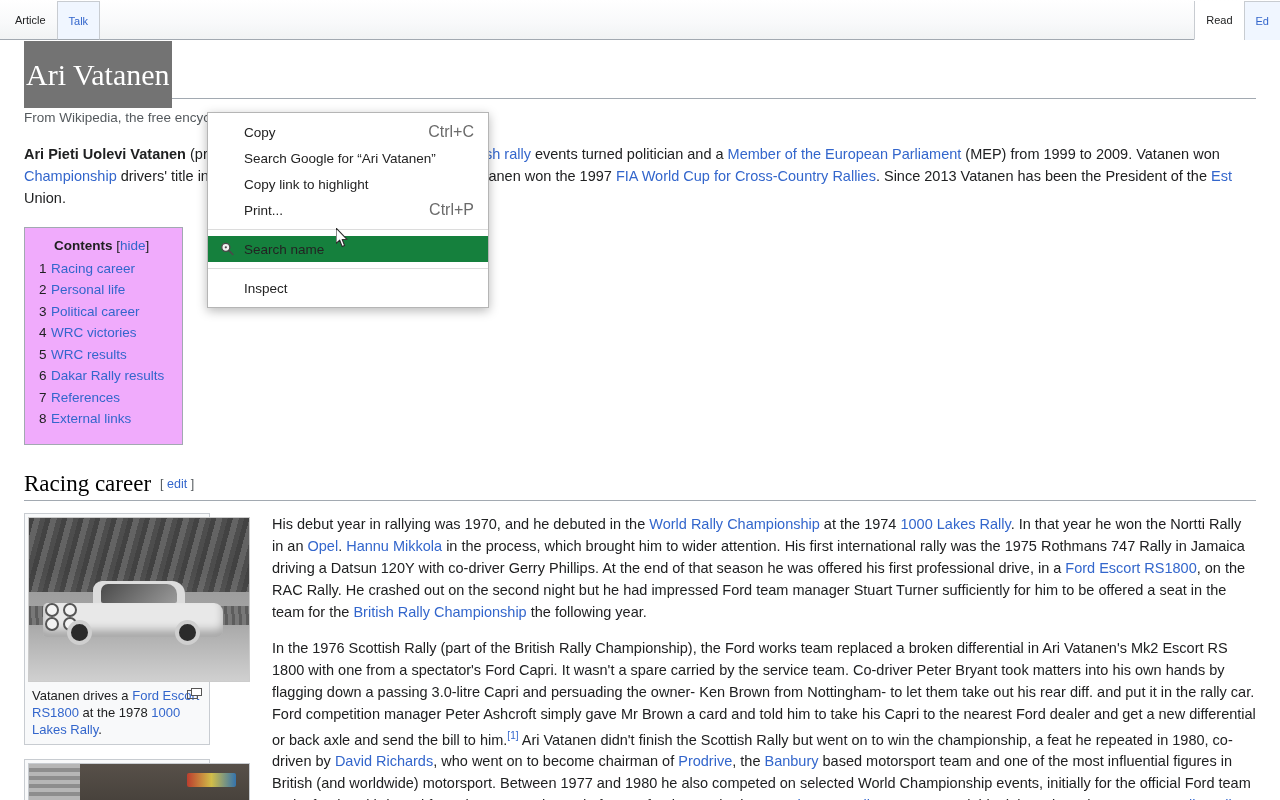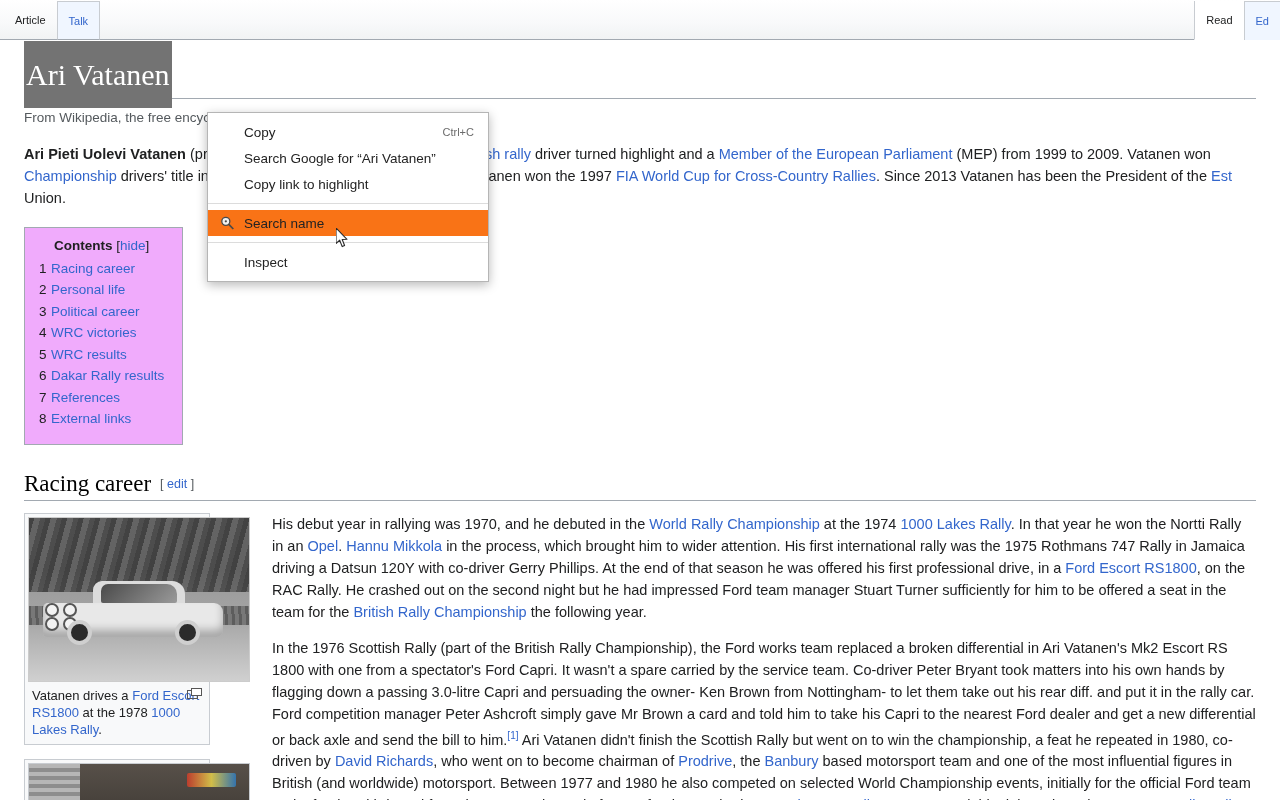--- a/index.html
+++ b/index.html
@@ -195,22 +195,22 @@
   .ctx-item {
     height: 26px;
     display: flex;
     align-items: center;
     padding: 0 14px 0 36px;
     position: relative;
     white-space: nowrap;
     cursor: default;
   }
   .ctx-item .lbl { flex: 1; }
-  .ctx-item .sc { color: #6b6b6b; font-size: 11px; }
-  .ctx-item.hl { background: #f97316; }
+  .ctx-item .sc { color: #6b6b6b; font-size: 16px; }
+  .ctx-item.hl { background: #15803d; }
   .ctx-sep { height: 1px; background: #dcdcdc; margin: 6px 0; }
   .ctx-icon {
     position: absolute; left: 12px; top: 50%;
     transform: translateY(-50%);
     width: 15px; height: 15px;
   }
   .cursor-arrow {
     position: absolute;
     left: 336px; top: 172px;
     width: 13px; height: 20px;
@@ -276,21 +276,21 @@
 </div>
 
 <div class="content">
 
   <h1 class="page-title">
     <span class="sel">Ari Vatanen</span>
   </h1>
 
   <div class="siteSub">From Wikipedia, the free encyclopedia</div>
 
-  <p class="body-par lead"><b class="bd">Ari Pieti Uolevi Vatanen</b> <span>(pro</span><span style="display:inline-block;width:170px"></span><span>1952) is a </span><a class="wl">Finnish rally</a><span> driver turned highlight and a </span><a class="wl">Member of the European Parliament</a><span> (MEP) from 1999 to 2009. Vatanen won</span>
+  <p class="body-par lead"><b class="bd">Ari Pieti Uolevi Vatanen</b> <span>(pro</span><span style="display:inline-block;width:170px"></span><span>1952) is a </span><a class="wl">Finnish rally</a><span> events turned politician and a </span><a class="wl">Member of the European Parliament</a><span> (MEP) from 1999 to 2009. Vatanen won</span>
     <a class="wl">Championship</a><span> drivers' title in </span><span style="display:inline-block;width:196px"></span><span>addition, Vatanen won the 1997 </span><a class="wl">FIA World Cup for Cross-Country Rallies</a><span>. Since 2013 Vatanen has been the President of the </span><a class="wl">Est</a>
     <span>Union.</span>
   </p>
 
   
   <div class="toc">
     <div class="toc-title">
       <span>Contents</span>
       <span class="togg"><span>[</span><a>hide</a><span>]</span></span>
     </div>
@@ -375,20 +375,24 @@
     <div class="ctx-item">
       <span class="lbl">Search Google for “Ari Vatanen”</span>
       <span class="sc"></span>
     </div>
 
     <div class="ctx-item">
       <span class="lbl">Copy link to highlight</span>
       <span class="sc"></span>
     </div>
 
+    <div class="ctx-item">
+      <span class="lbl">Print...</span>
+      <span class="sc">Ctrl+P</span>
+    </div>
 
     <div class="ctx-sep"></div>
 
     <div class="ctx-item hl">
       <svg class="ctx-icon" viewBox="0 0 16 16">
         <circle cx="6.2" cy="6.2" r="4.3" fill="#f2f2f2" stroke="#4a4a4a" stroke-width="1.4"></circle>
         <circle cx="6.2" cy="6.2" r="1.2" fill="#4a4a4a"></circle>
         <line x1="9.4" y1="9.4" x2="14.2" y2="14.4" stroke="#4a4a4a" stroke-width="1.8"></line>
       </svg>
       <span class="lbl">Search name</span>

